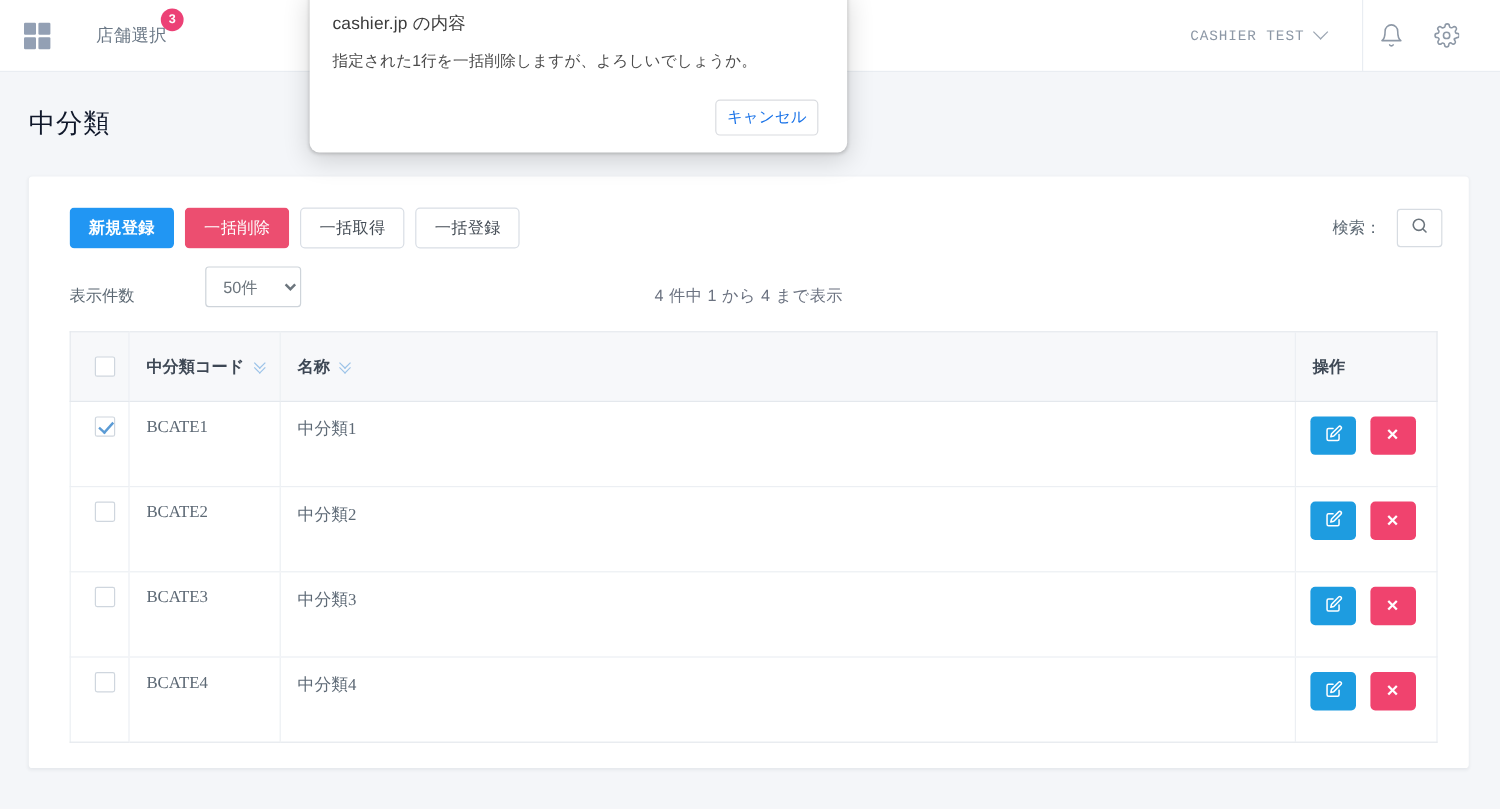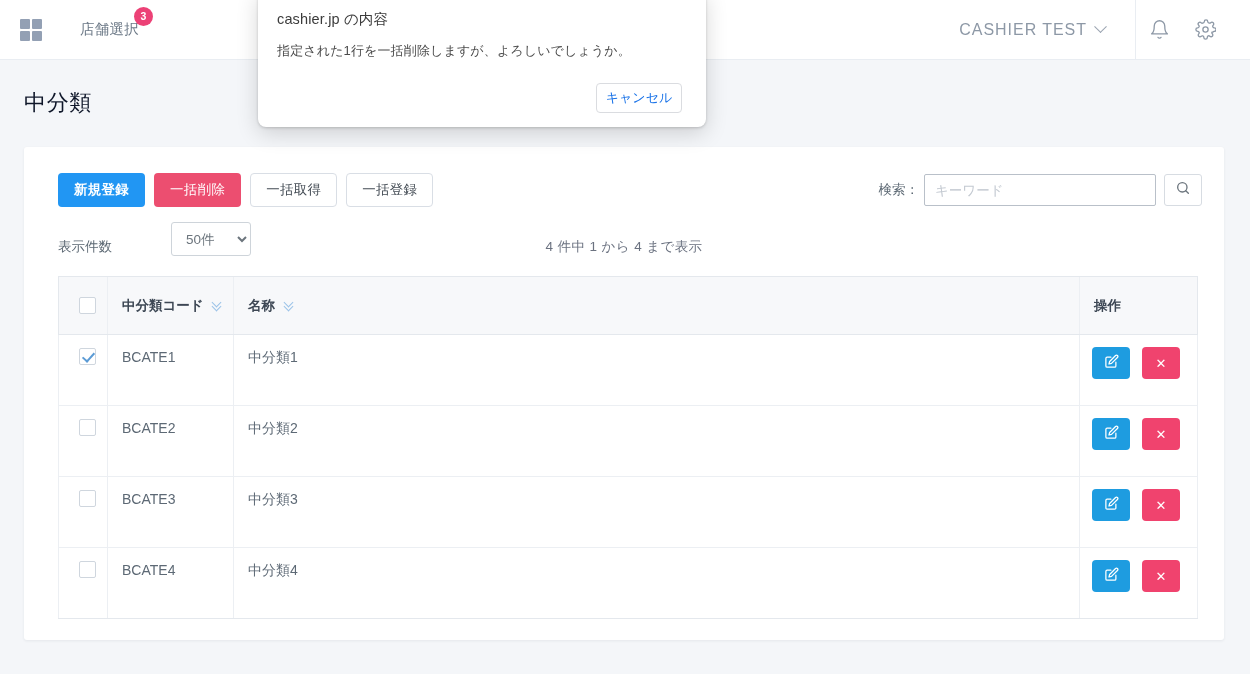--- a/index.html
+++ b/index.html
@@ -57,25 +57,26 @@
   .header-right {
     margin-left: auto;
     display: flex;
     align-items: center;
     height: 100%;
   }
   .user-menu {
     display: flex;
     align-items: center;
     gap: 9px;
-    font-size: 16px;
+    font-size: 12px;
     color: #8d98a6;
     letter-spacing: .06em;
     padding-right: 30px;
     cursor: pointer;
+    font-family: Liberation Mono, monospace;
   }
   .chev-down {
     width: 9px; height: 9px;
     border-right: 1.4px solid #9aa4b1;
     border-bottom: 1.4px solid #9aa4b1;
     transform: rotate(45deg) translate(-2px,-2px);
   }
   .hdr-divider {
     width: 1px;
     height: 60px;
@@ -183,21 +184,21 @@
     position: absolute;
     left: 0; right: 0;
     text-align: center;
     font-size: 13.5px;
     color: #6b7280;
     pointer-events: none;
     letter-spacing: .03em;
   }
 
   
-  .table-wrap { padding: 20px 26px 0 34px; }
+  .table-wrap { padding: 20px 26px 0 34px; font-family: Liberation Serif, serif; }
   table {
     width: 100%;
     border-collapse: collapse;
     table-layout: fixed;
   }
   thead th {
     background: #f7f8fa;
     border-top: 1px solid #e4e8ed;
     border-bottom: 1px solid #e4e8ed;
     border-left: 1px solid #eceff3;
@@ -389,21 +390,20 @@
 <div class="card">
 
   <div class="toolbar">
     <button class="btn btn-primary">新規登録</button>
     <button class="btn btn-danger">一括削除</button>
     <button class="btn btn-default">一括取得</button>
     <button class="btn btn-default">一括登録</button>
 
     <div class="search-wrap">
       <span class="search-label">検索：</span>
-      <input class="search-input" type="text" placeholder="キーワード" style="">
       <div class="search-btn">
         <span>
           <svg width="16" height="16" viewBox="0 0 24 24" fill="none" stroke="#6c757d" stroke-width="2" stroke-linecap="round">
             <circle cx="11" cy="11" r="7"></circle>
               <path d="M20 20l-3.8-3.8"></path>
           </svg>
         </span>
       </div>
     </div>
   </div>

